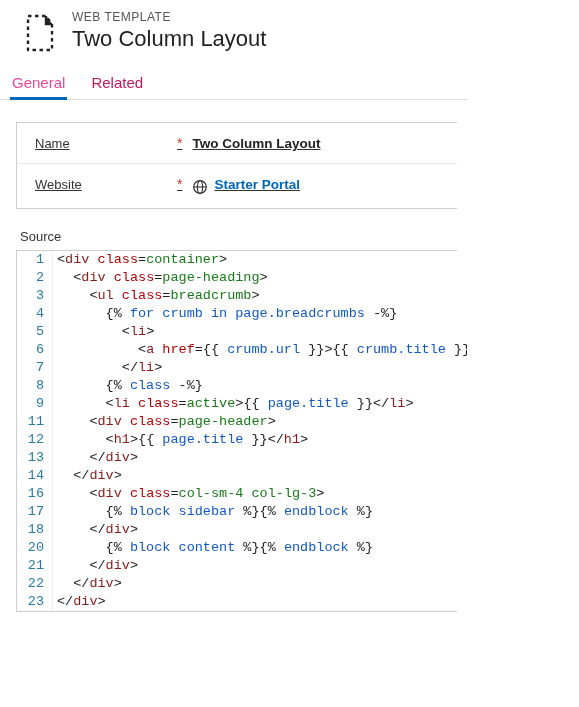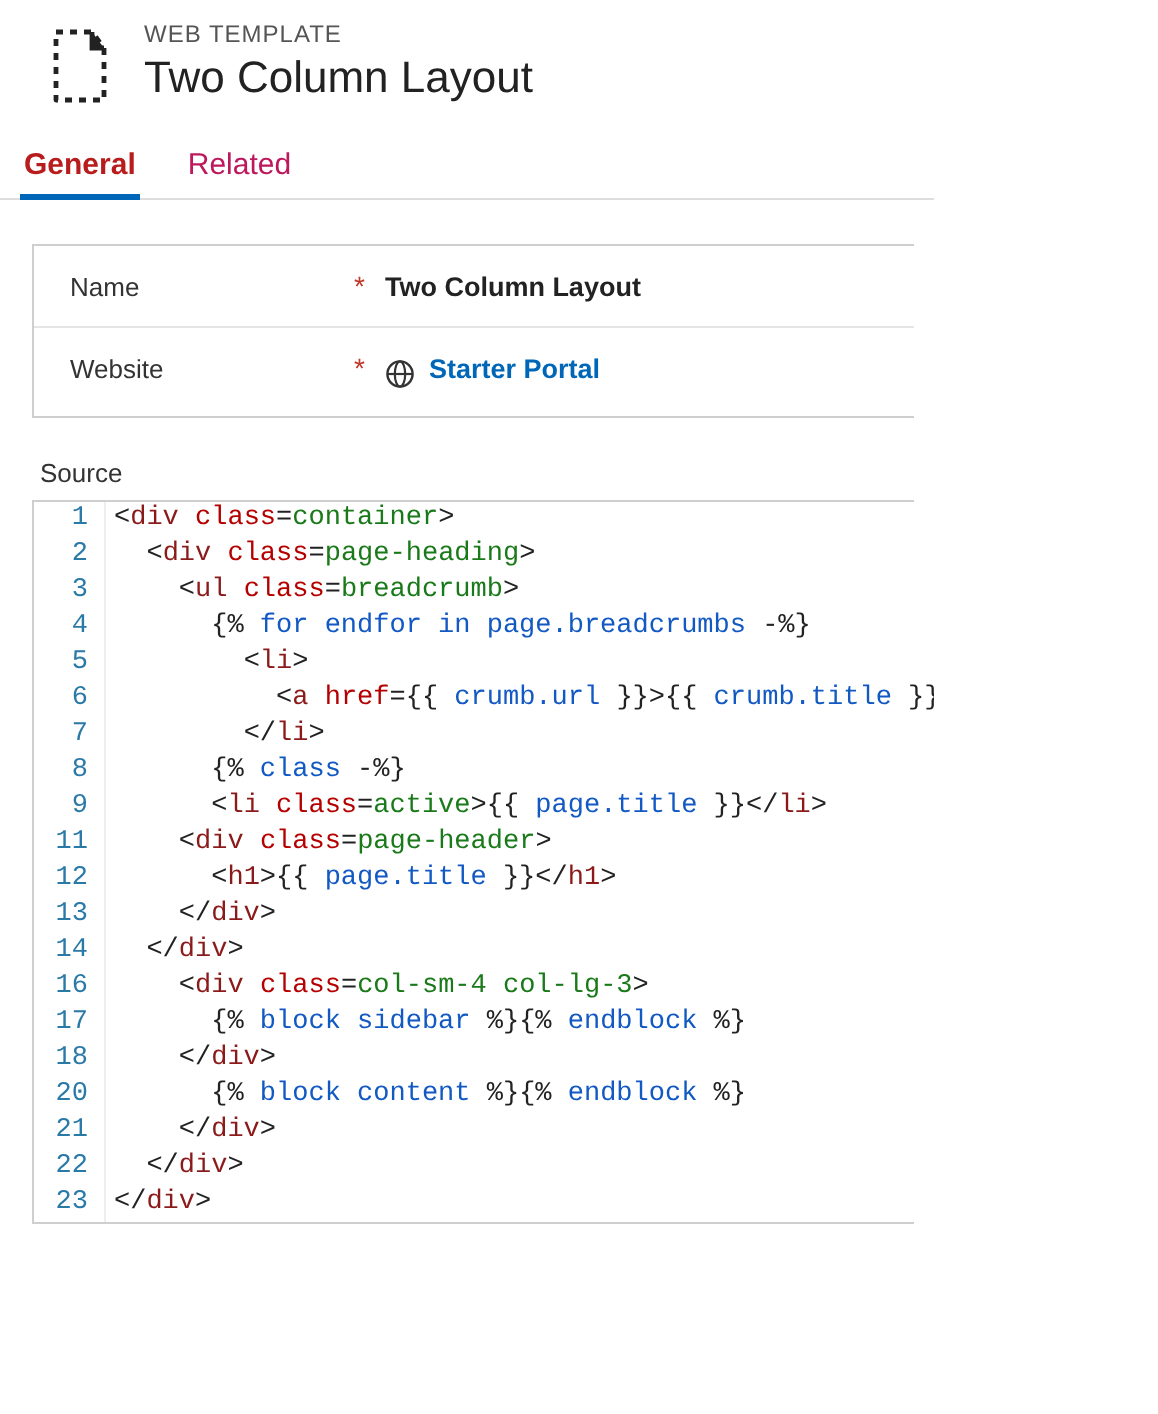--- a/index.html
+++ b/index.html
@@ -6,25 +6,25 @@
   html, body { margin: 0; padding: 0; font-family: "Segoe UI", Arial, sans-serif; font-size: 14px; color: #333; background: #fff; }
   .page { width: 467px; height: 707px; overflow: hidden; position: relative; }
 
   .header { display: flex; align-items: flex-start; padding: 10px 16px 4px 16px; gap: 12px; }
   .header-icon { width: 44px; height: 44px; flex: none; }
   header .eyebrow { font-size: 12px; letter-spacing: .5px; color: #555; margin-bottom: 2px; }
   header .title { font-size: 22px; font-weight: 400; color: #222; }
 
   .tabs { display:flex; gap:22px; padding: 16px 10px 0 10px; border-bottom:1px solid #ddd; }
   .tab { padding: 0 2px 8px 2px; font-size:15px; color:#be185d; cursor:pointer; position:relative; }
-  .tab.active { font-weight:700; color:#b91c1c; }
+  .tab.active { font-weight:400; color:#ec4899; }
   .tab.active::after { content:""; position:absolute; left:0; right:0; bottom:-1px; height:3px; background:#0067b8; }
 
   .form-panel { margin:22px 10px 20px 16px; border:1px solid #cfcfcf; border-left:1px solid #cfcfcf; border-right:none; padding-bottom:4px; }
-  .form-row { display:flex; align-items:flex-end; padding:12px 18px; border-bottom:1px solid #e5e5e5; }
+  .form-row { display:flex; align-items:flex-end; padding:12px 18px; border-bottom:1px solid #e5e5e5;text-decoration:underline; }
   .form-row:last-child { border-bottom:none; }
   .form-label { width:142px; font-size:13px; color:#333; }
   .req { color:#c0392b; margin-right:10px; }
   .form-val { font-size:13.5px; }
   .form-val.bold { font-weight:600; color:#222; }
   .website-link { color:#0067b8; font-weight:600; cursor:pointer; }
   .globe { margin-right:6px; display:inline-flex; align-items:center; position:relative; top:3px; }
 
   .source-label { padding: 0 10px 6px 20px; font-size:13px; color:#333; }
   .editor-wrap { margin: 0 10px 0 16px; border:1px solid #cfcfcf; border-right:none; font-family: Consolas, "Courier New", monospace; font-size:13.5px; line-height:18px; background:#fff; }
@@ -93,21 +93,21 @@
       <div class="code-row">
         <div class="gutter">2</div>
         <div class="line">  <span class="t-punc">&lt;</span><span class="t-tag">div</span><span class="t-text"> </span><span class="t-attr">class</span><span class="t-punc">=</span><span class="t-val">page-heading</span><span class="t-punc">&gt;</span></div>
       </div>
       <div class="code-row">
         <div class="gutter">3</div>
         <div class="line">    <span class="t-punc">&lt;</span><span class="t-tag">ul</span><span class="t-text"> </span><span class="t-attr">class</span><span class="t-punc">=</span><span class="t-val">breadcrumb</span><span class="t-punc">&gt;</span></div>
       </div>
       <div class="code-row">
         <div class="gutter">4</div>
-        <div class="line">      <span class="t-del">{% </span><span class="t-liquid">for</span><span class="t-liquid"> endfor </span><span class="t-liquid">in</span><span class="t-liquid"> page.breadcrumbs </span><span class="t-del">-%}</span></div>
+        <div class="line">      <span class="t-del">{% </span><span class="t-liquid">for</span><span class="t-liquid"> crumb </span><span class="t-liquid">in</span><span class="t-liquid"> page.breadcrumbs </span><span class="t-del">-%}</span></div>
       </div>
       <div class="code-row">
         <div class="gutter">5</div>
         <div class="line">        <span class="t-punc">&lt;</span><span class="t-tag">li</span><span class="t-punc">&gt;</span></div>
       </div>
       <div class="code-row">
         <div class="gutter">6</div>
         <div class="line">          <span class="t-punc">&lt;</span><span class="t-tag">a</span><span class="t-text"> </span><span class="t-attr">href</span><span class="t-punc">=</span><span class="t-del">{{</span><span class="t-liquid"> crumb.url </span><span class="t-del">}}</span><span class="t-punc">&gt;</span><span class="t-del">{{</span><span class="t-liquid"> crumb.title </span><span class="t-del">}}</span><span class="t-punc">&lt;/</span><span class="t-tag">a</span><span class="t-punc">&gt;</span></div>
       </div>
       <div class="code-row">

